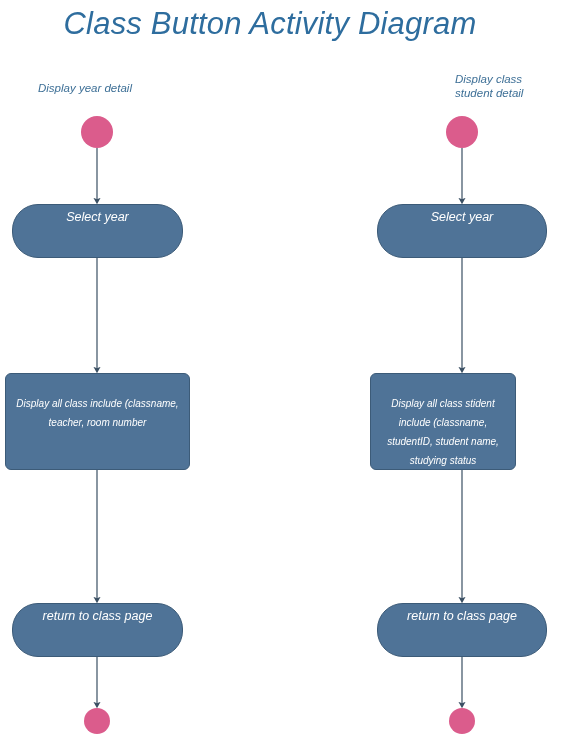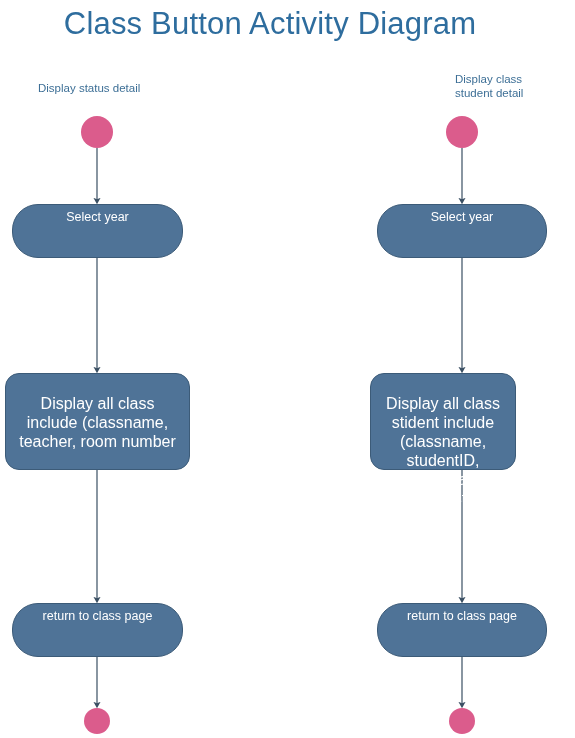--- a/index.html
+++ b/index.html
@@ -14,20 +14,21 @@
     overflow: hidden;
     font-family: "Liberation Sans", sans-serif;
     -webkit-font-smoothing: antialiased;
   }
 
   #canvas {
     position: absolute;
     inset: 0;
     width: 575px;
     height: 738px;
+    font-style: italic;
   }
 
   
   .diagram-title {
     position: absolute;
     left: 0;
     top: 6px;
     width: 540px;
     text-align: center;
     font-size: 31px;
@@ -68,24 +69,24 @@
     align-items: flex-start;
     justify-content: center;
     text-align: center;
     color: #FFFFFF;
     font-size: 12.5px;
     line-height: 17px;
     padding: 4px 10px;
     white-space: pre-line;
   }
   .node.tall {
-    border-radius: 14px;
+    border-radius: 6px;
     align-items: flex-start;
     padding-top: 20px;
-    font-size: 16px;
+    font-size: 10px;
     line-height: 19px;
   }
 
   
   .node.l1 { left: 12px;  top: 204px; width: 171px; height: 54px; }
   .node.l2 { left: 5px;   top: 373px; width: 185px; height: 97px; }
   .node.l3 { left: 12px;  top: 603px; width: 171px; height: 54px; }
   
   .node.r1 { left: 377px; top: 204px; width: 170px; height: 54px; }
   .node.r2 { left: 370px; top: 373px; width: 146px; height: 97px; }
@@ -133,21 +134,21 @@
     <line x1="97" y1="258" x2="97" y2="370" stroke="#3A4F63" stroke-width="1.2" marker-end="url(#ah)"></line>
     <line x1="97" y1="470" x2="97" y2="600" stroke="#3A4F63" stroke-width="1.2" marker-end="url(#ah)"></line>
     <line x1="97" y1="657" x2="97" y2="705" stroke="#3A4F63" stroke-width="1.2" marker-end="url(#ah)"></line>
 
     <line x1="462" y1="148" x2="462" y2="201" stroke="#3A4F63" stroke-width="1.2" marker-end="url(#ah)"></line>
     <line x1="462" y1="258" x2="462" y2="370" stroke="#3A4F63" stroke-width="1.2" marker-end="url(#ah)"></line>
     <line x1="462" y1="470" x2="462" y2="600" stroke="#3A4F63" stroke-width="1.2" marker-end="url(#ah)"></line>
     <line x1="462" y1="657" x2="462" y2="705" stroke="#3A4F63" stroke-width="1.2" marker-end="url(#ah)"></line>
   </svg>
 
-  <div class="lane-label left">Display status detail</div>
+  <div class="lane-label left">Display year detail</div>
 
   <div class="circle-node start start-l"></div>
 
   <div class="node l1">
     <span>Select year</span>
   </div>
 
   <div class="node tall l2">
     <span>Display all class include (classname, teacher, room number</span>
   </div>

